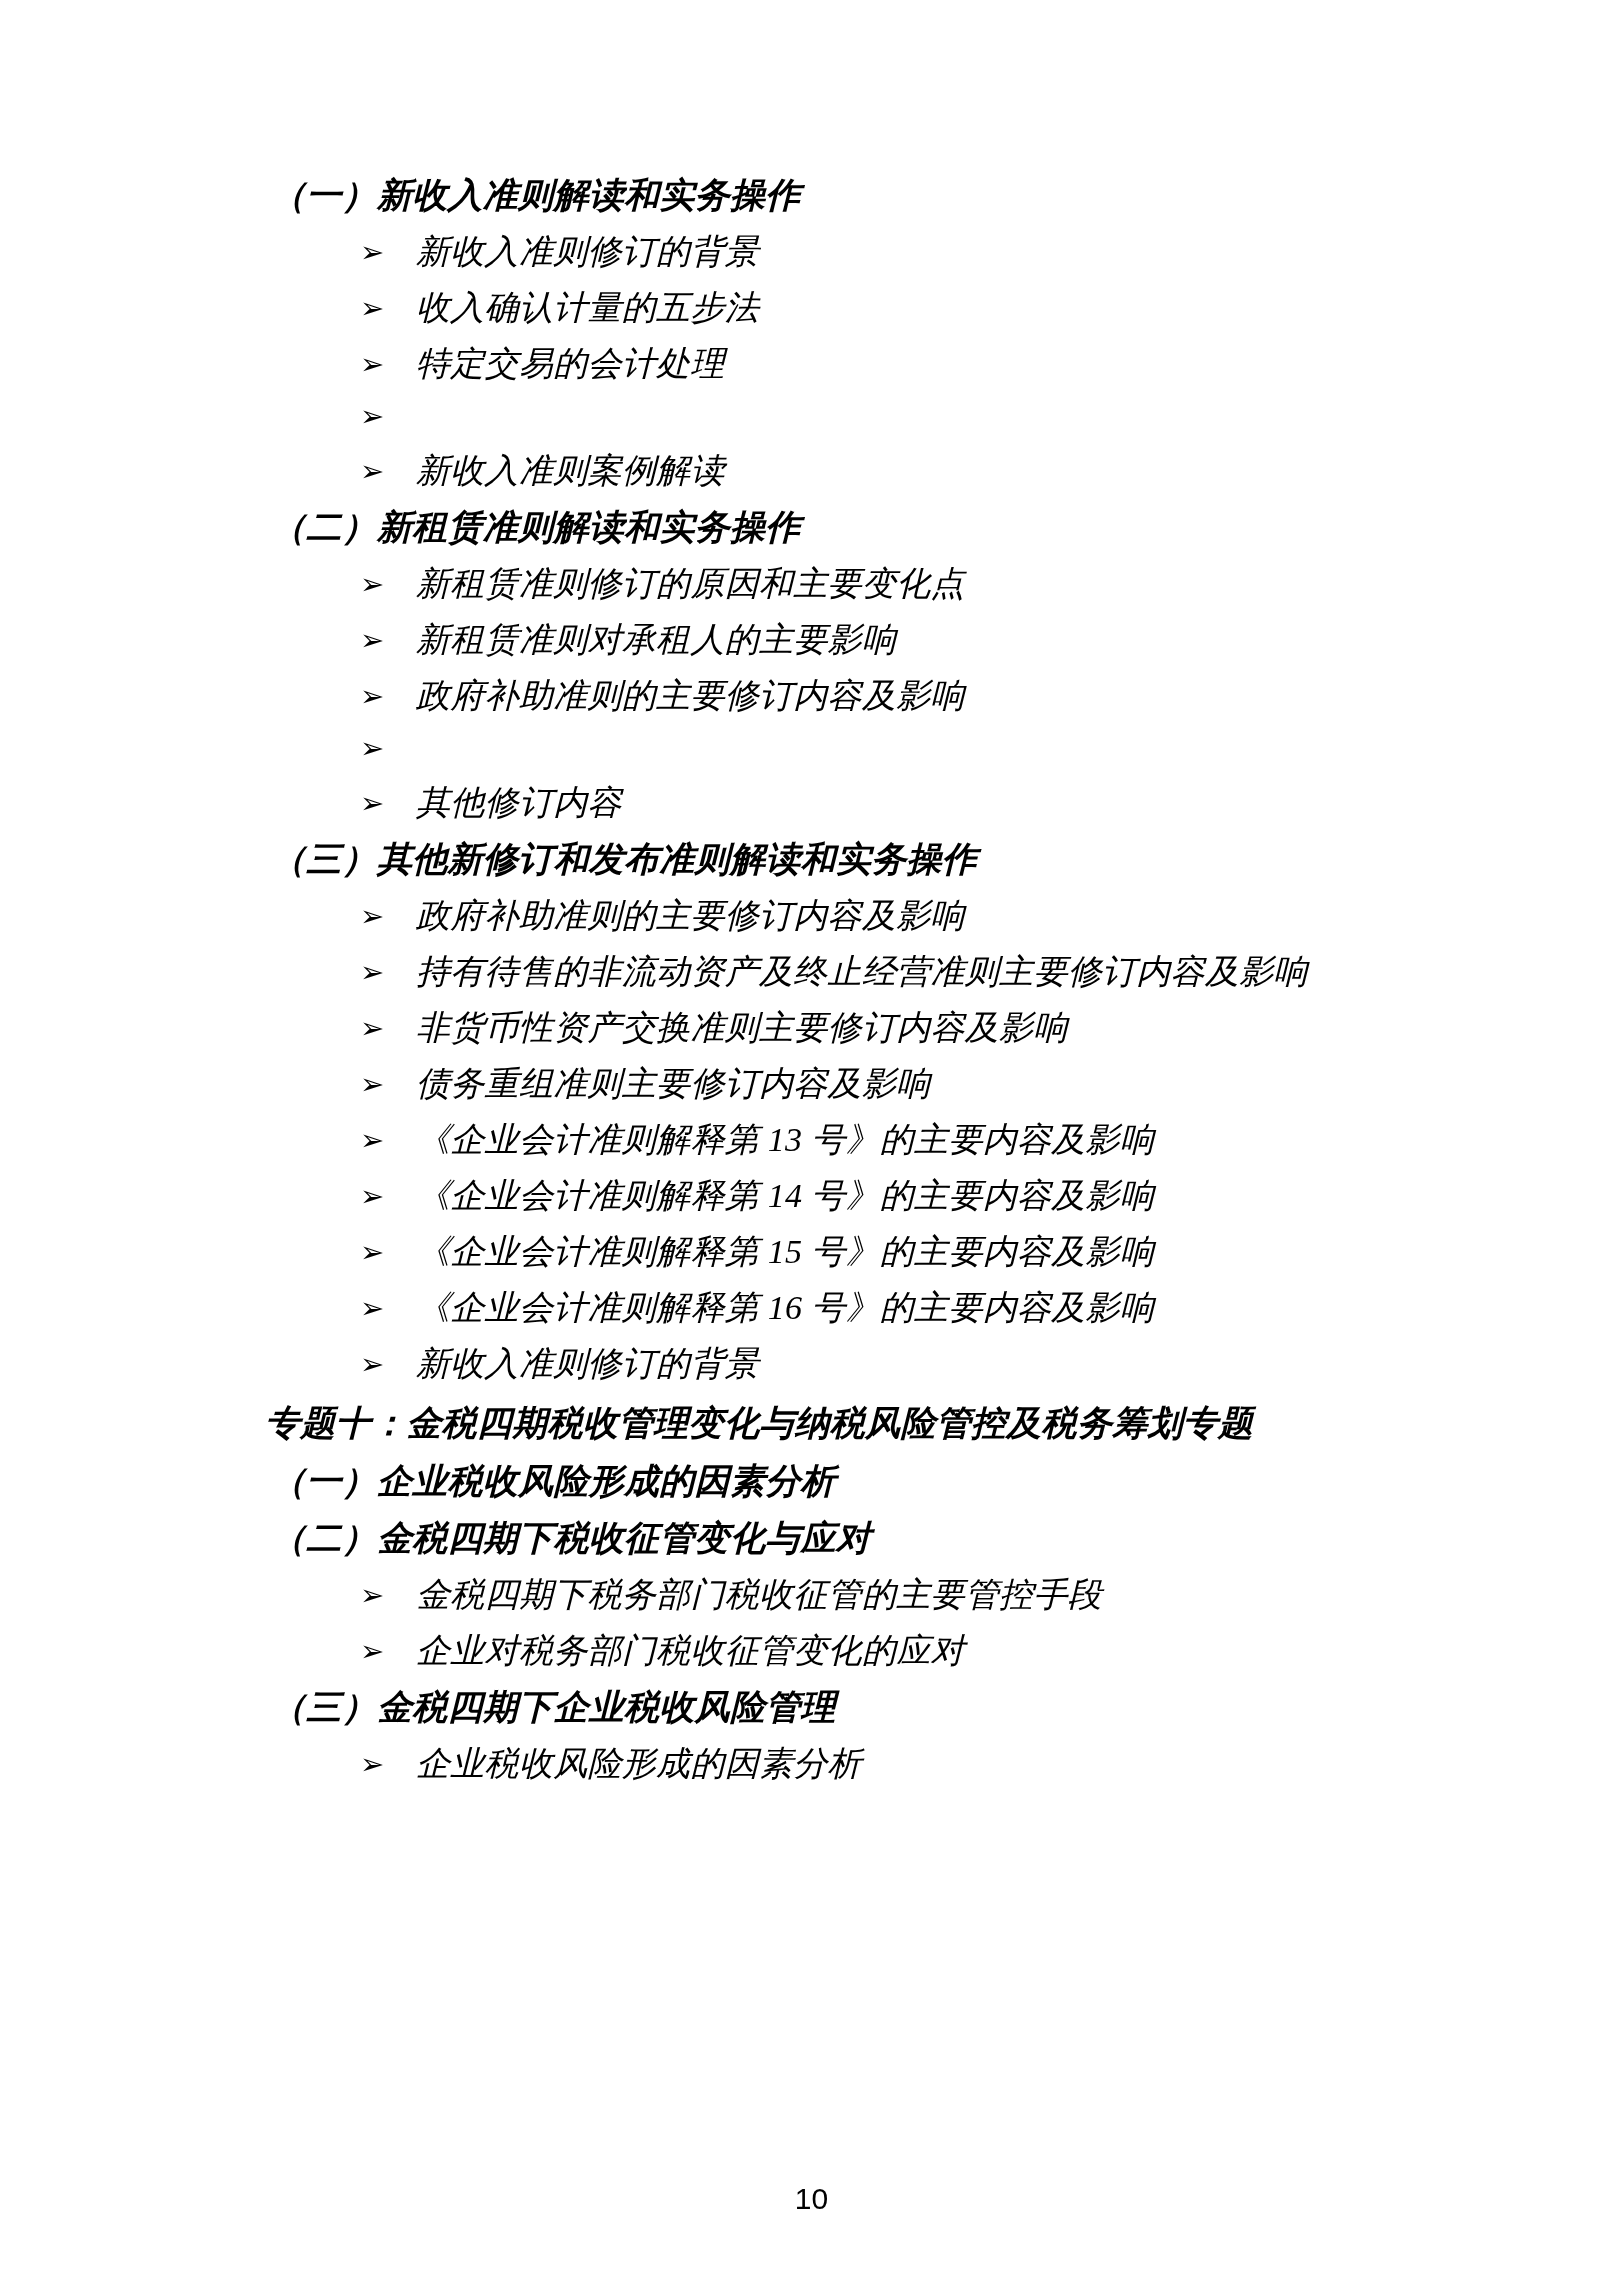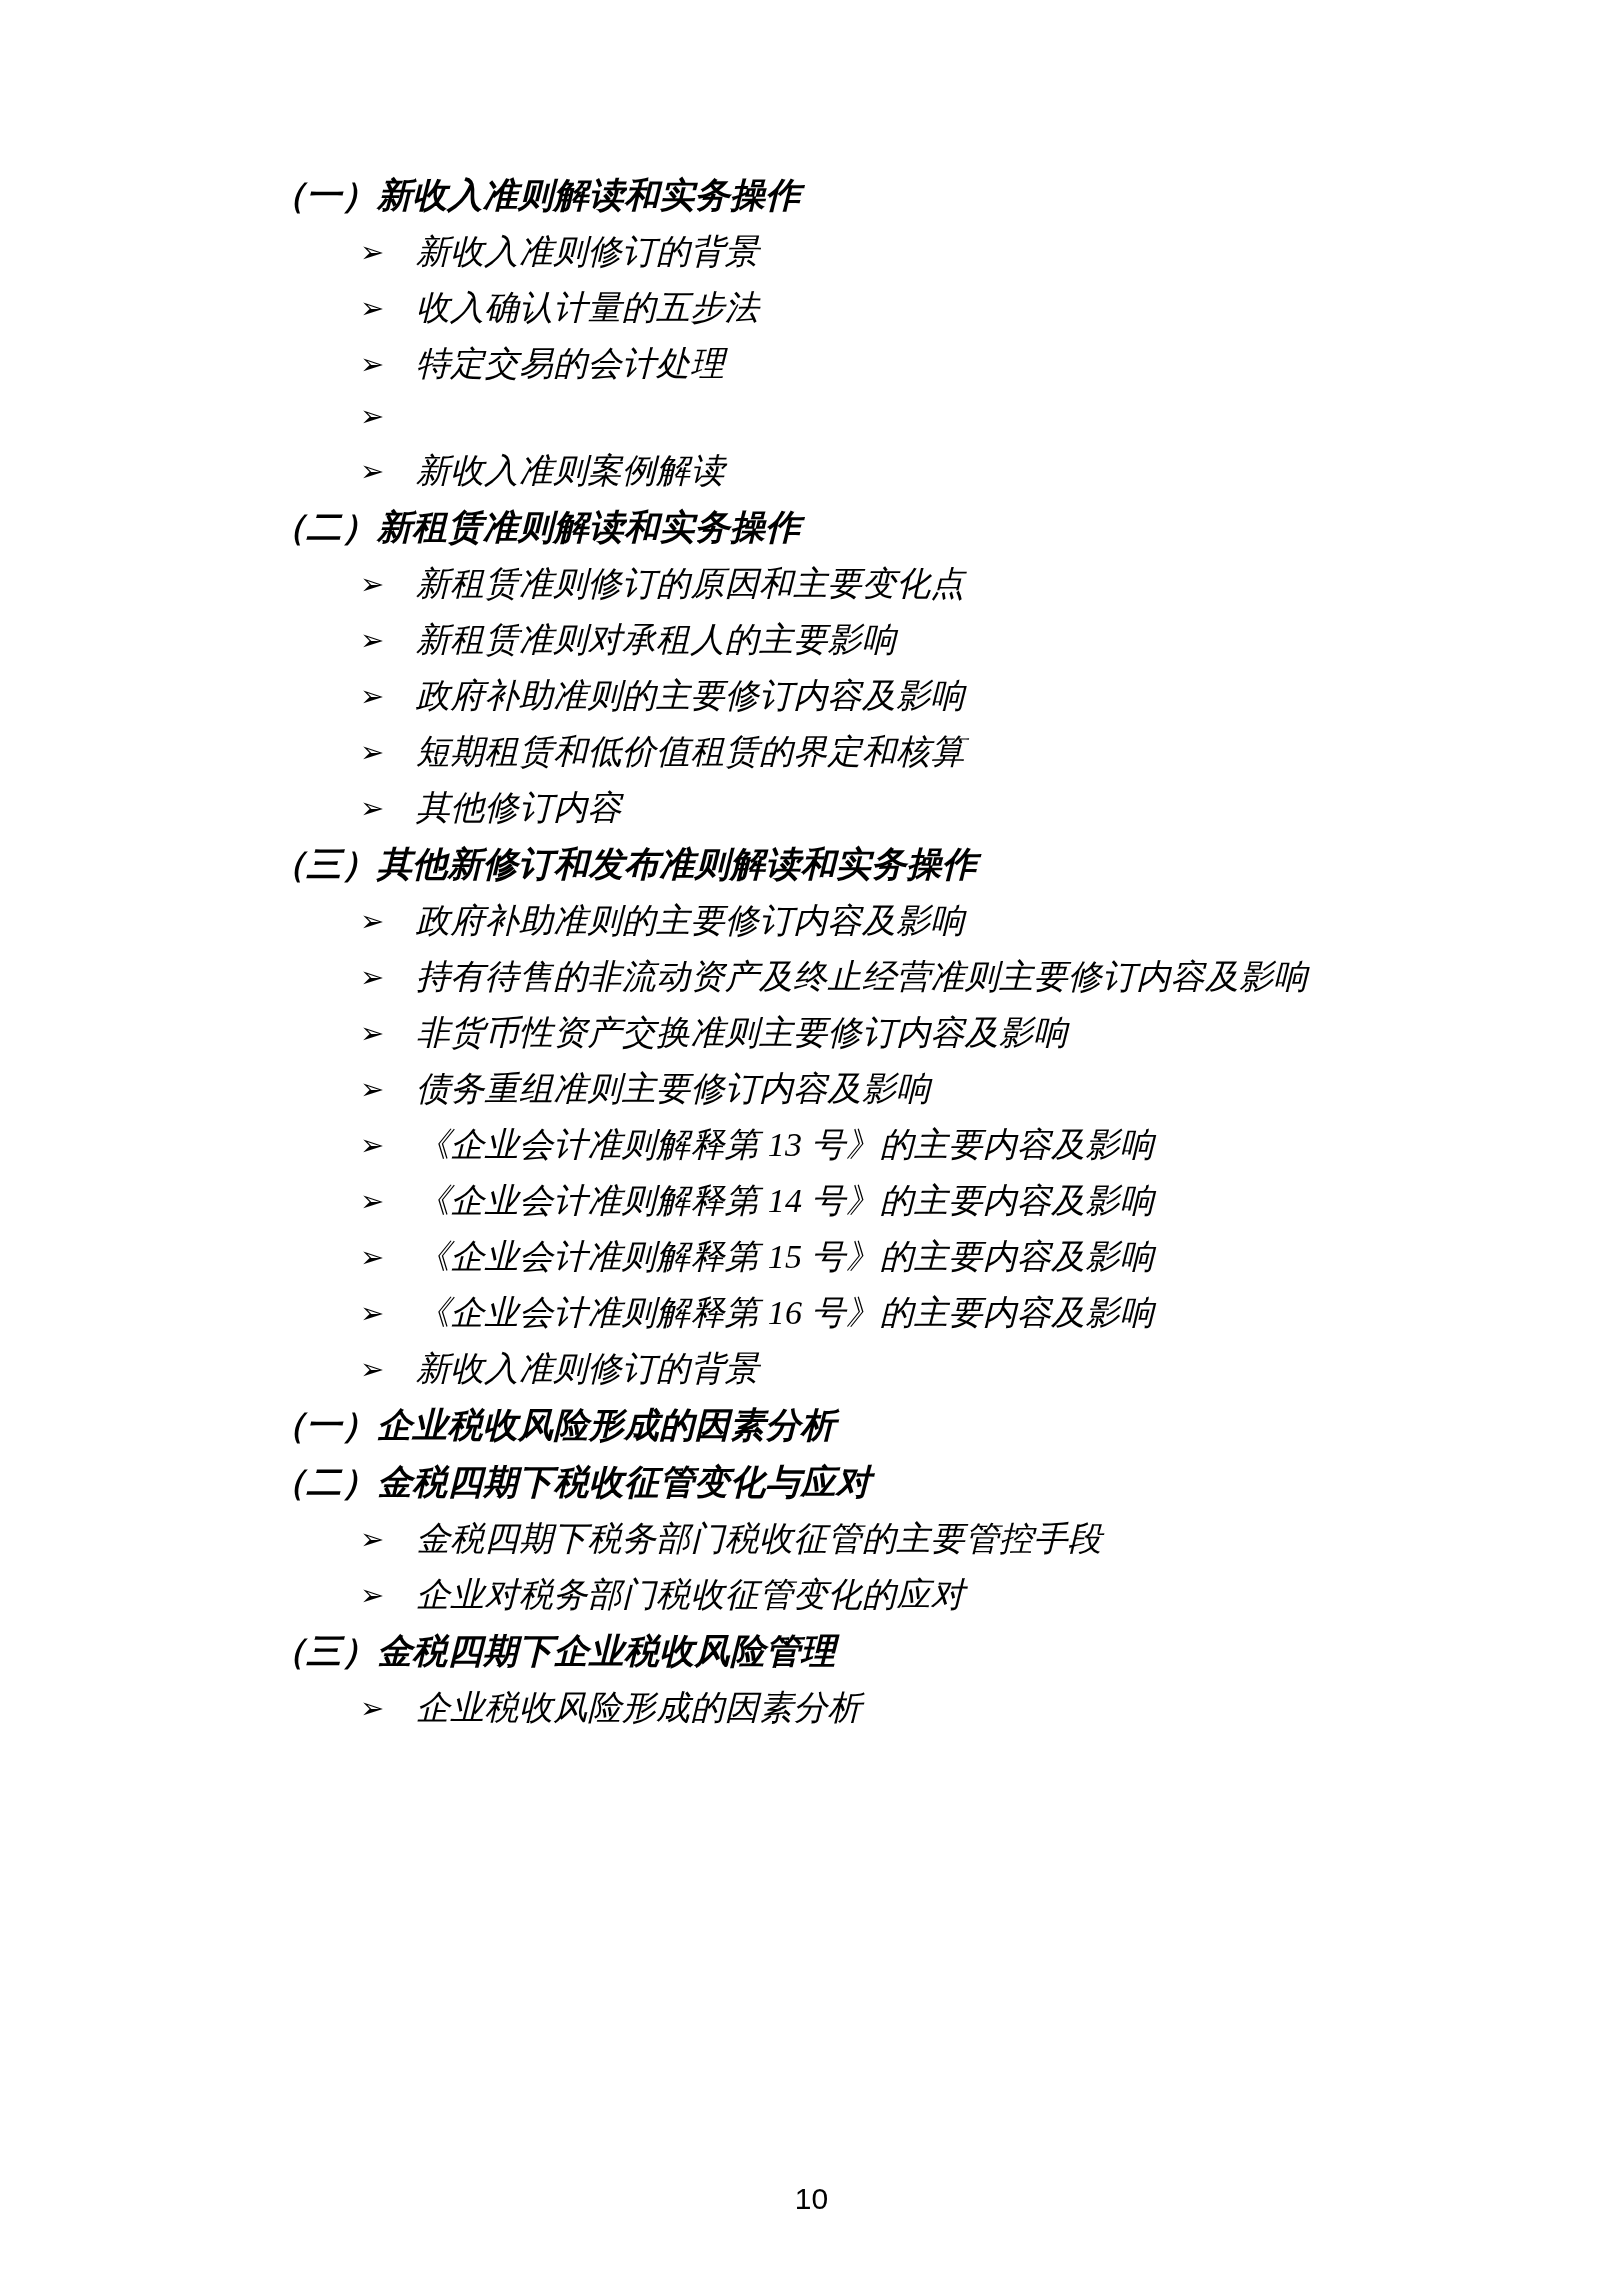--- a/index.html
+++ b/index.html
@@ -113,21 +113,20 @@
       <div class="bullet-row">
         <span class="bullet-marker">➢</span>
         <span class="bullet-text">新租赁准则对承租人的主要影响</span>
       </div>
       <div class="bullet-row">
         <span class="bullet-marker">➢</span>
         <span class="bullet-text">政府补助准则的主要修订内容及影响</span>
       </div>
       <div class="bullet-row">
         <span class="bullet-marker">➢</span>
-        <span class="bullet-text">短期租赁和低价值租赁的界定和核算</span>
       </div>
       <div class="bullet-row">
         <span class="bullet-marker">➢</span>
         <span class="bullet-text">其他修订内容</span>
       </div>
       <div class="heading">（三）其他新修订和发布准则解读和实务操作</div>
       <div class="bullet-row">
         <span class="bullet-marker">➢</span>
         <span class="bullet-text">政府补助准则的主要修订内容及影响</span>
       </div>
@@ -156,20 +155,21 @@
         <span class="bullet-text">《企业会计准则解释第 15 号》的主要内容及影响</span>
       </div>
       <div class="bullet-row">
         <span class="bullet-marker">➢</span>
         <span class="bullet-text">《企业会计准则解释第 16 号》的主要内容及影响</span>
       </div>
       <div class="bullet-row">
         <span class="bullet-marker">➢</span>
         <span class="bullet-text">新收入准则修订的背景</span>
       </div>
+      <div class="topic">专题十：金税四期税收管理变化与纳税风险管控及税务筹划专题</div>
       <div class="heading">（一）企业税收风险形成的因素分析</div>
       <div class="heading">（二）金税四期下税收征管变化与应对</div>
       <div class="bullet-row">
         <span class="bullet-marker">➢</span>
         <span class="bullet-text">金税四期下税务部门税收征管的主要管控手段</span>
       </div>
       <div class="bullet-row">
         <span class="bullet-marker">➢</span>
         <span class="bullet-text">企业对税务部门税收征管变化的应对</span>
       </div>

